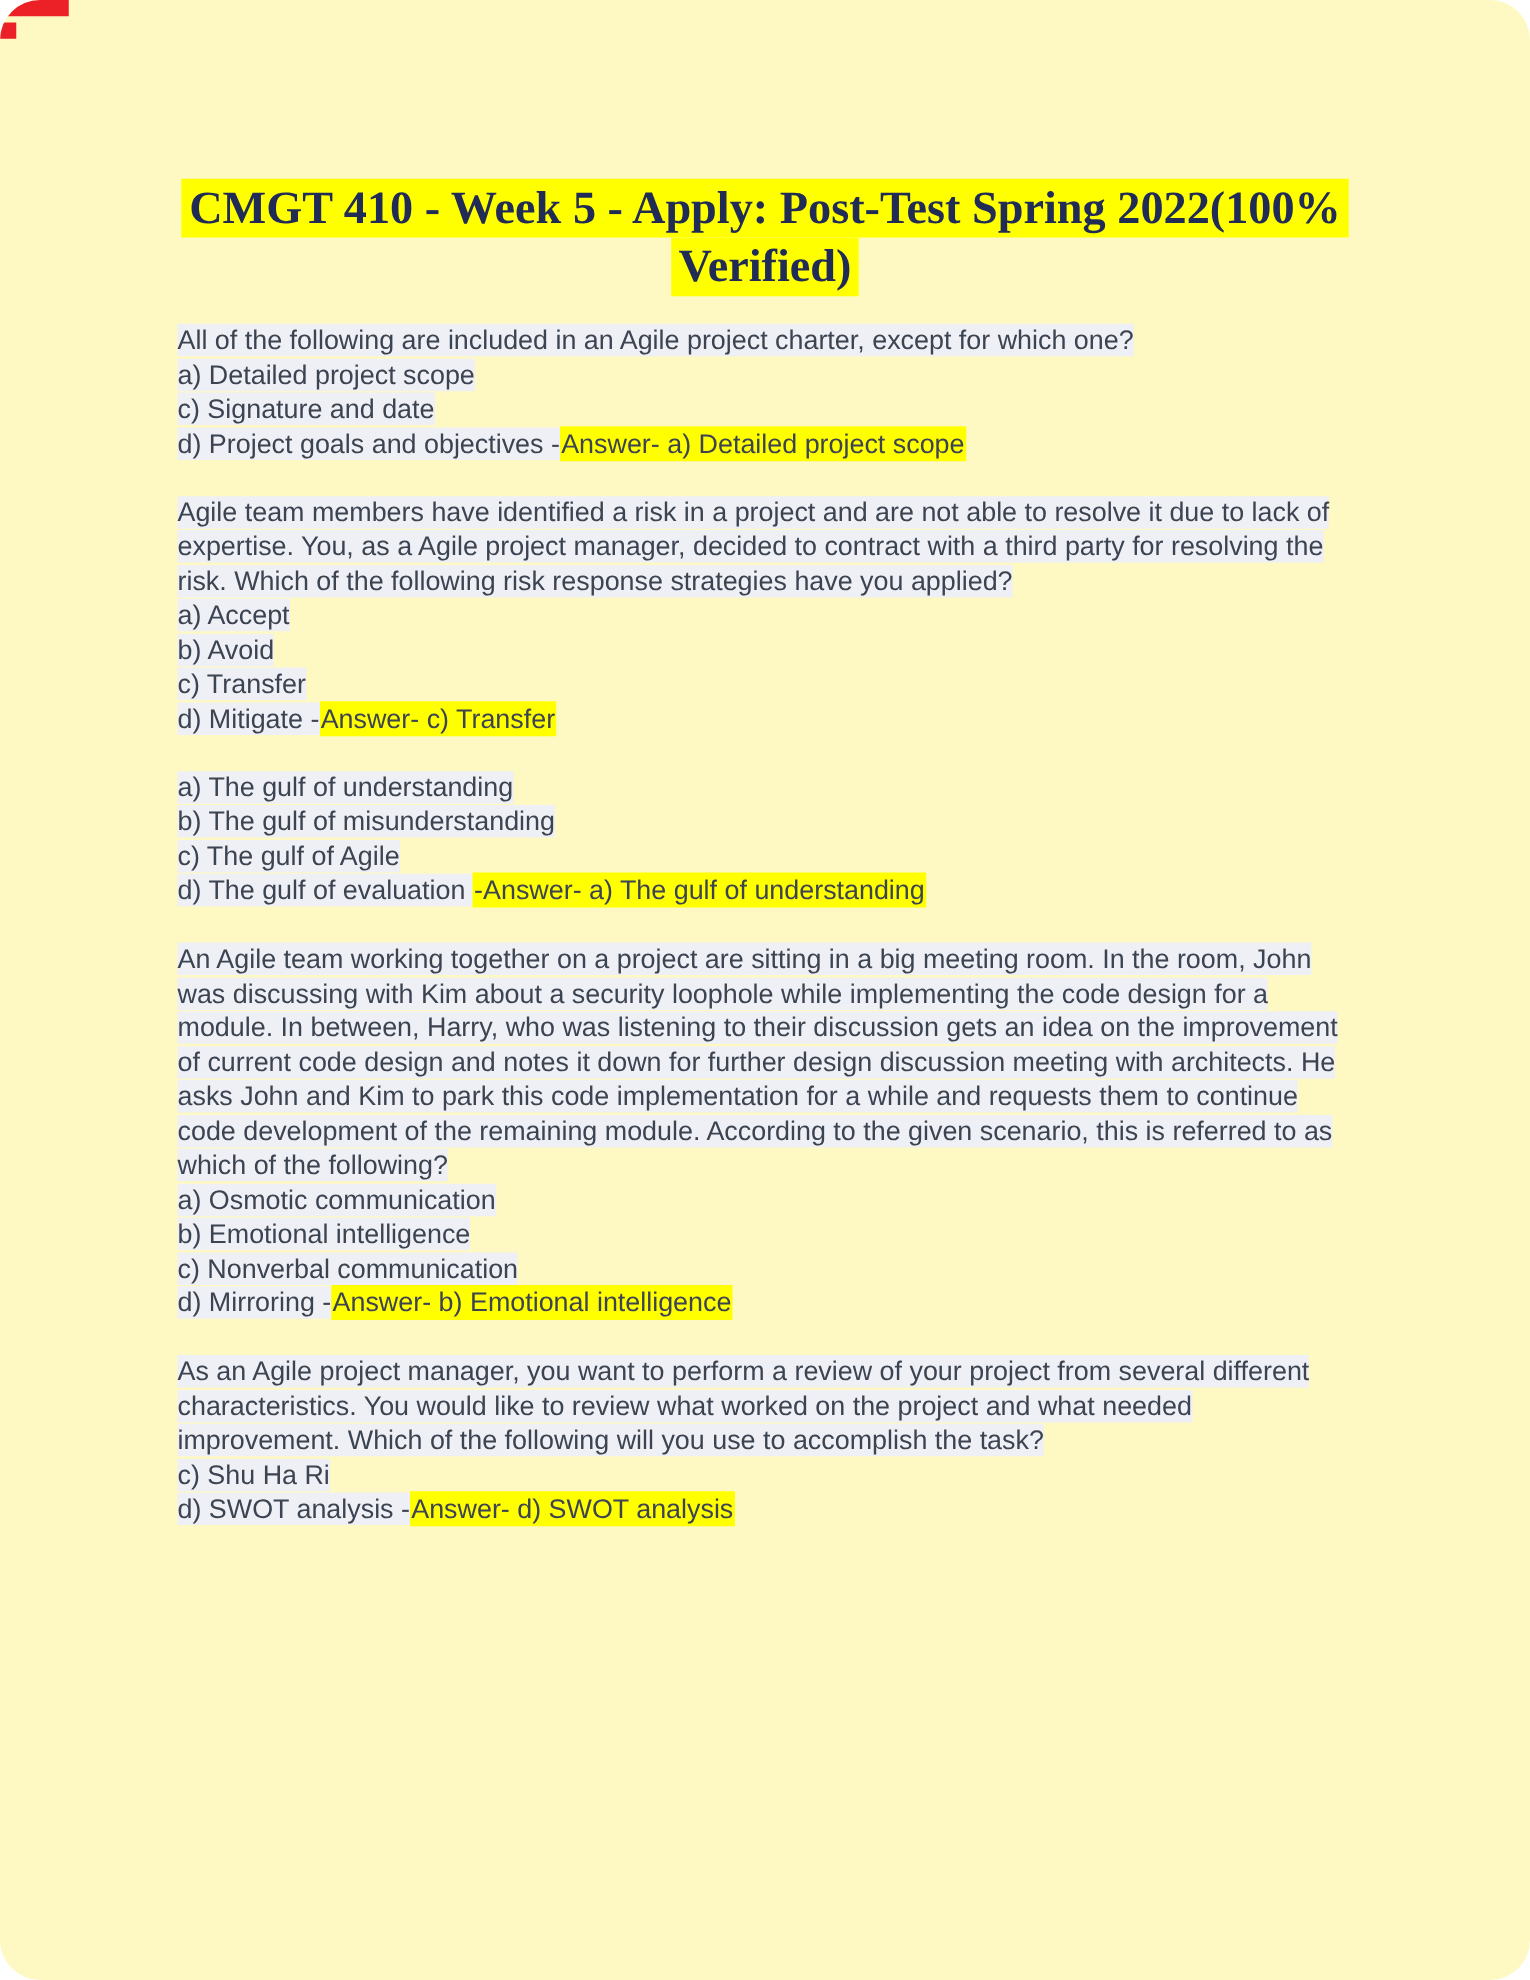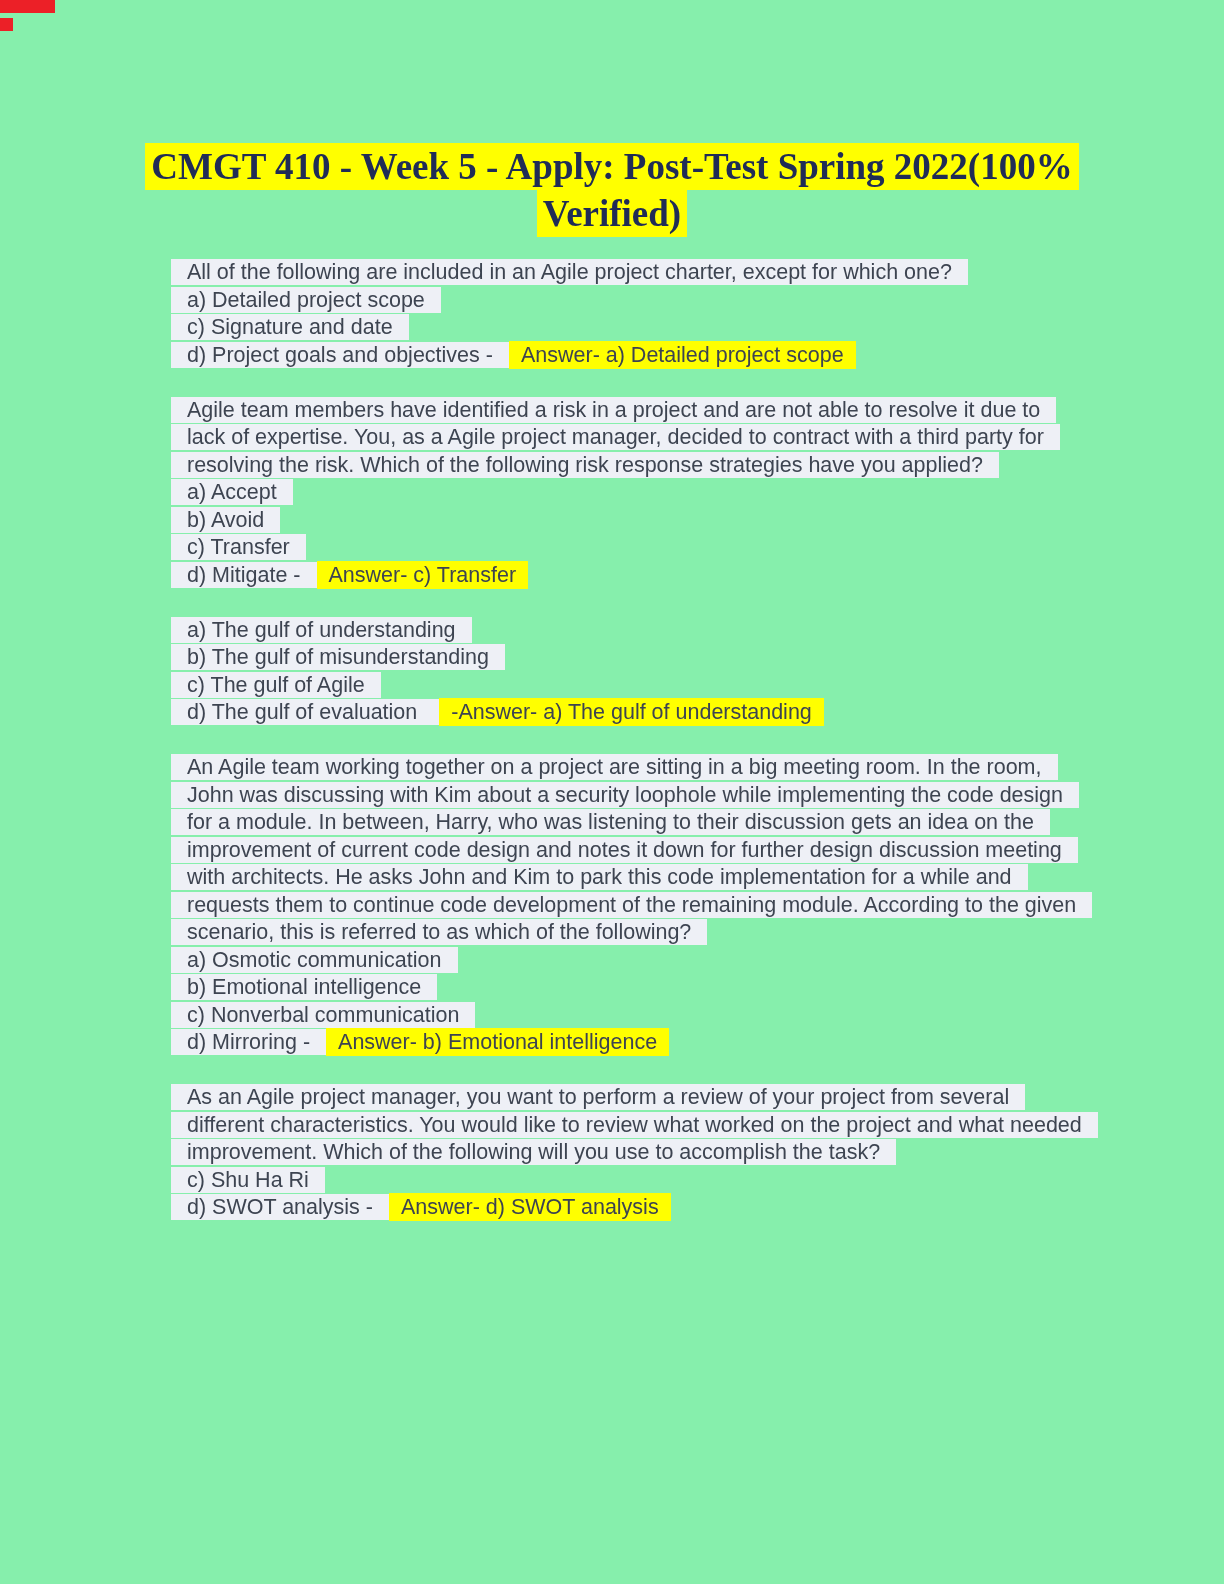--- a/index.html
+++ b/index.html
@@ -1,23 +1,24 @@
 <!DOCTYPE html>
 <html><head>
 <meta charset="utf-8">
 <style>
   html, body { margin: 0; padding: 0; background: #ffffff; }
 
   .page {
     position: relative;
     width: 1224px;
     height: 1584px;
-    background: #86efac;
+    background: #fef9c3;
     overflow: hidden;
     font-family: "Liberation Sans", sans-serif;
+    border-radius: 32px;
   }
 
   
   .corner-mark-1 {
     position: absolute; left: 0; top: 0;
     width: 55px; height: 13px;
     background: #ec2027;
   }
   .corner-mark-2 {
     position: absolute; left: 0; top: 18px;
@@ -53,29 +54,28 @@
     line-height: 27.5px;
     color: #3d4451;
     margin: 0 0 27.5px 0;
   }
   .question-block:last-child { margin-bottom: 0; }
 
   .q-line { margin: 0; padding: 0; }
 
   .hl {
     background: #eef0f6;
-    padding: 1px 16px;
+    padding: 1px 0;
     box-decoration-break: clone;
-    margin-left: 29px;
     -webkit-box-decoration-break: clone;
   }
 
   .ans {
     background: #ffff00;
-    padding: 2px 12px;
+    padding: 2px 1px;
     box-decoration-break: clone;
     -webkit-box-decoration-break: clone;
   }
 </style>
 </head>
 <body>
 
 <div class="page">
 
   <div class="corner-mark-1"></div>

